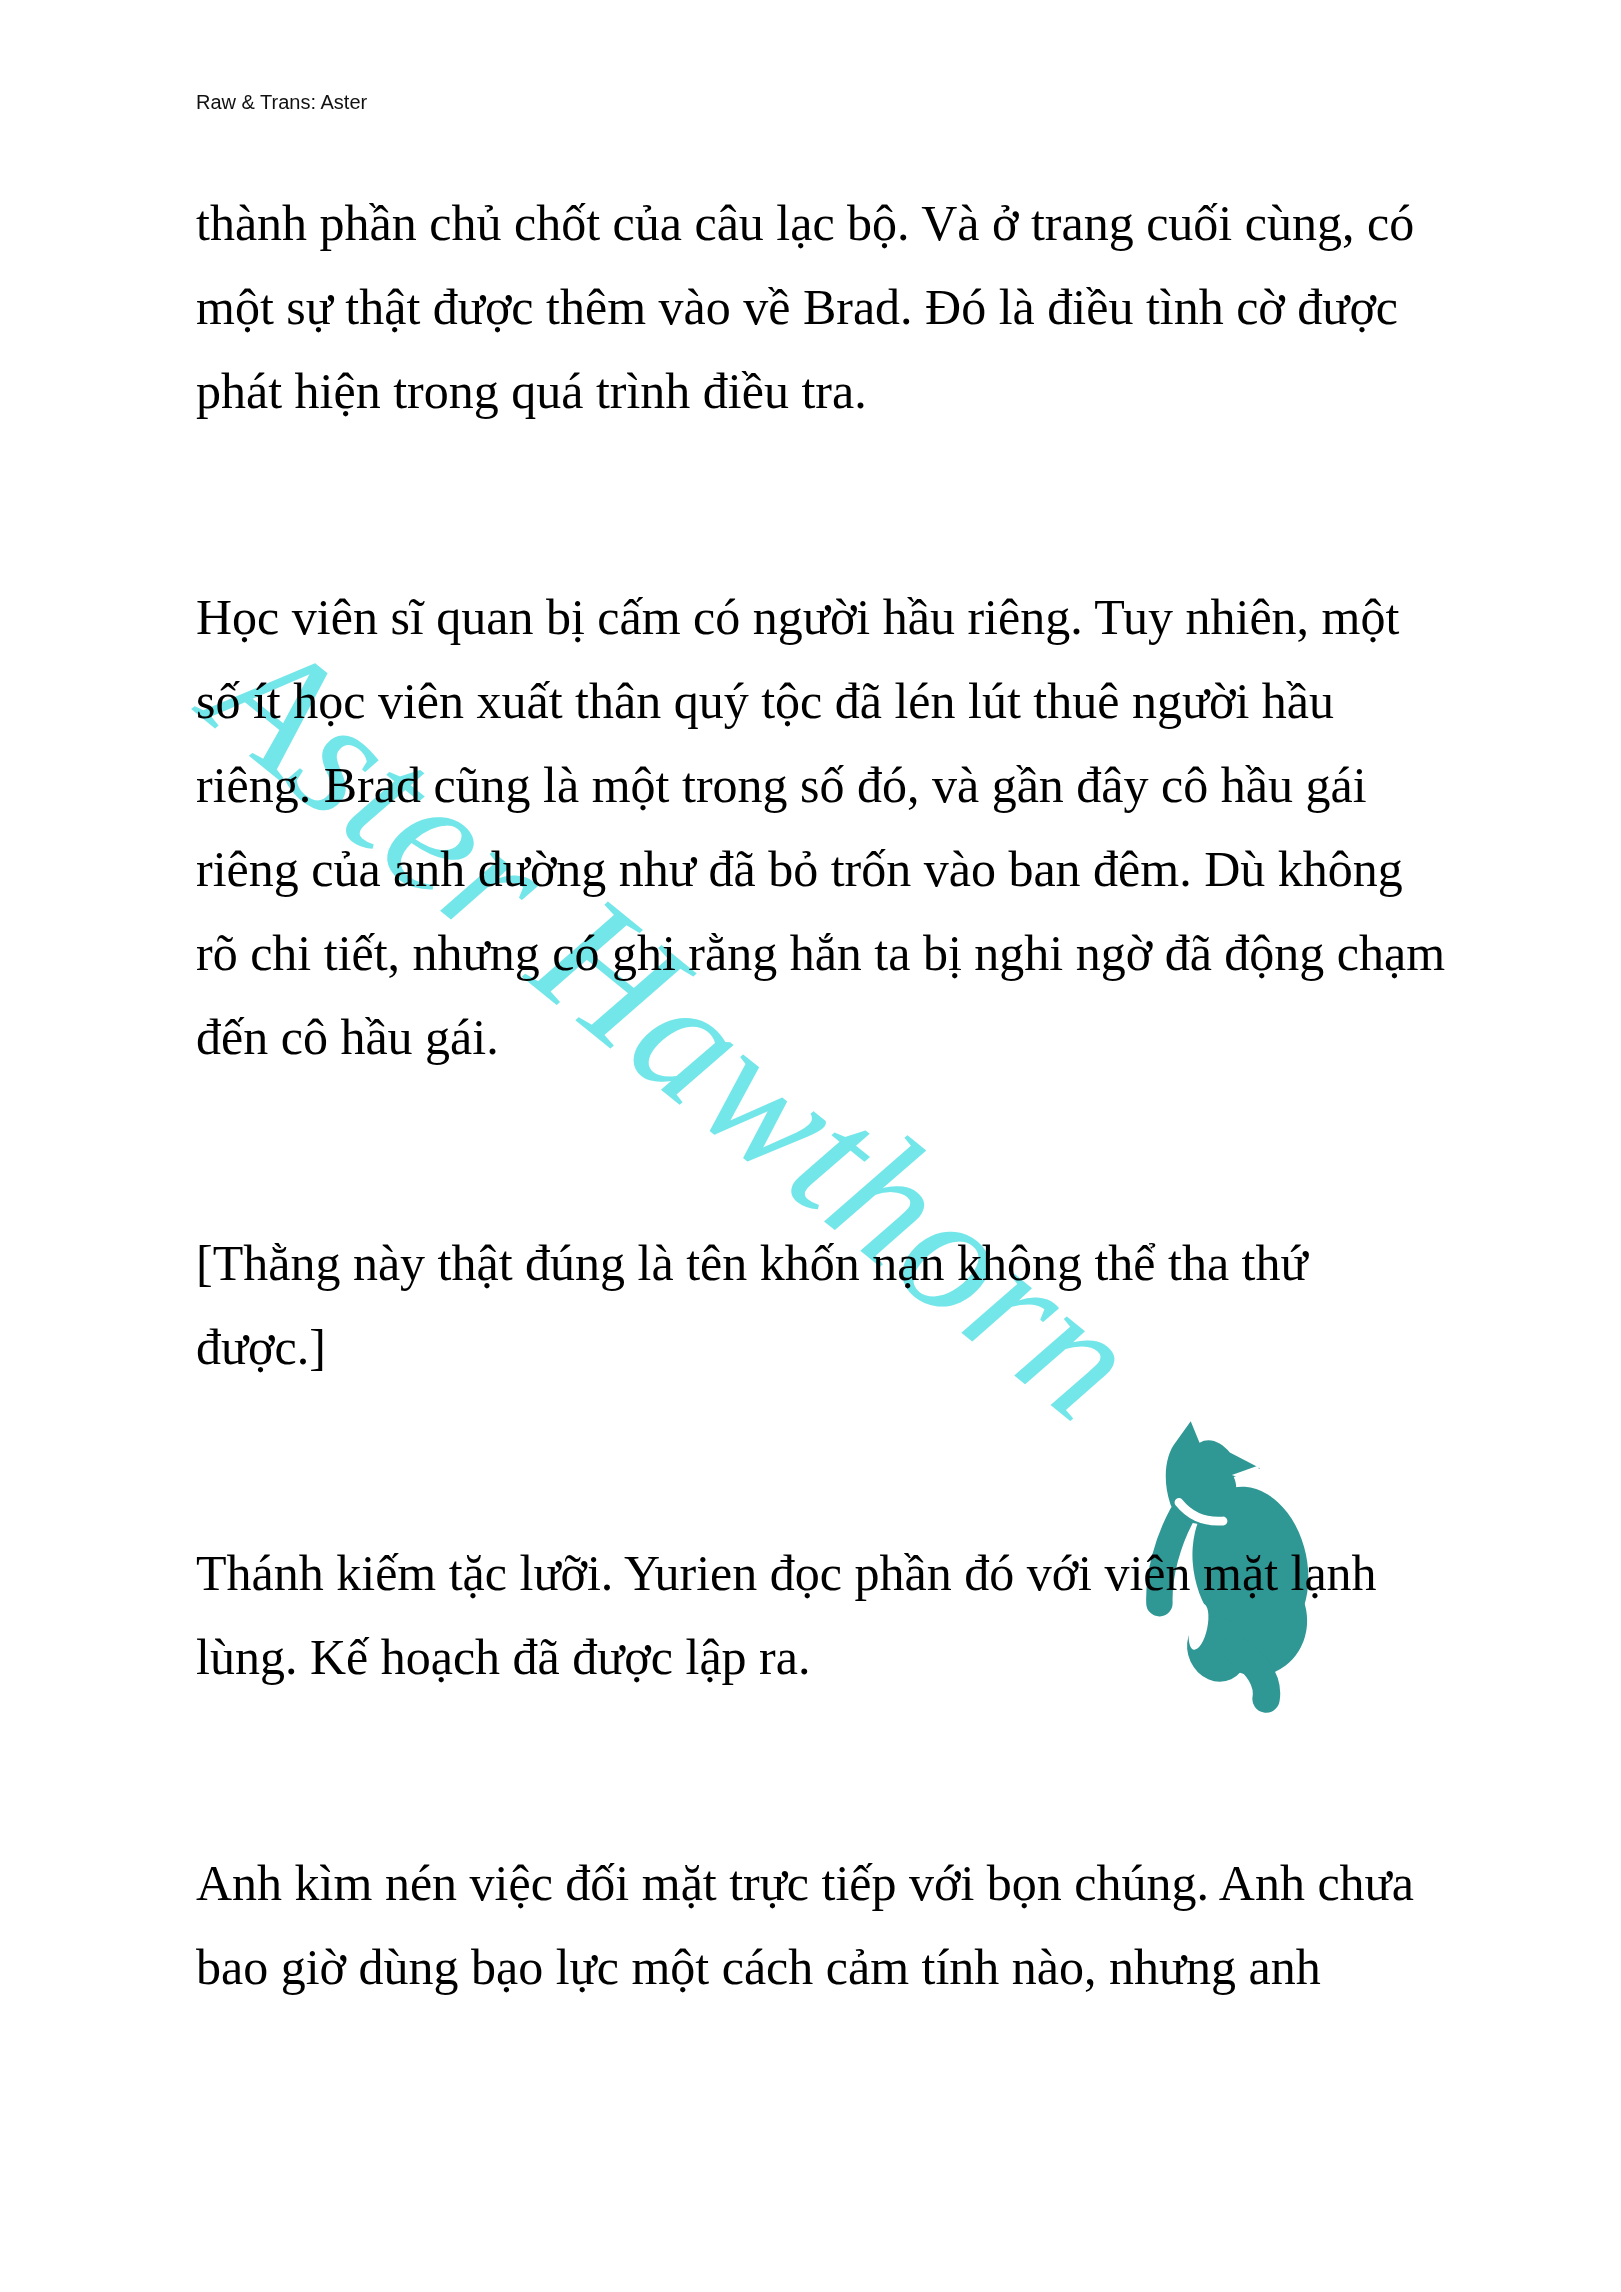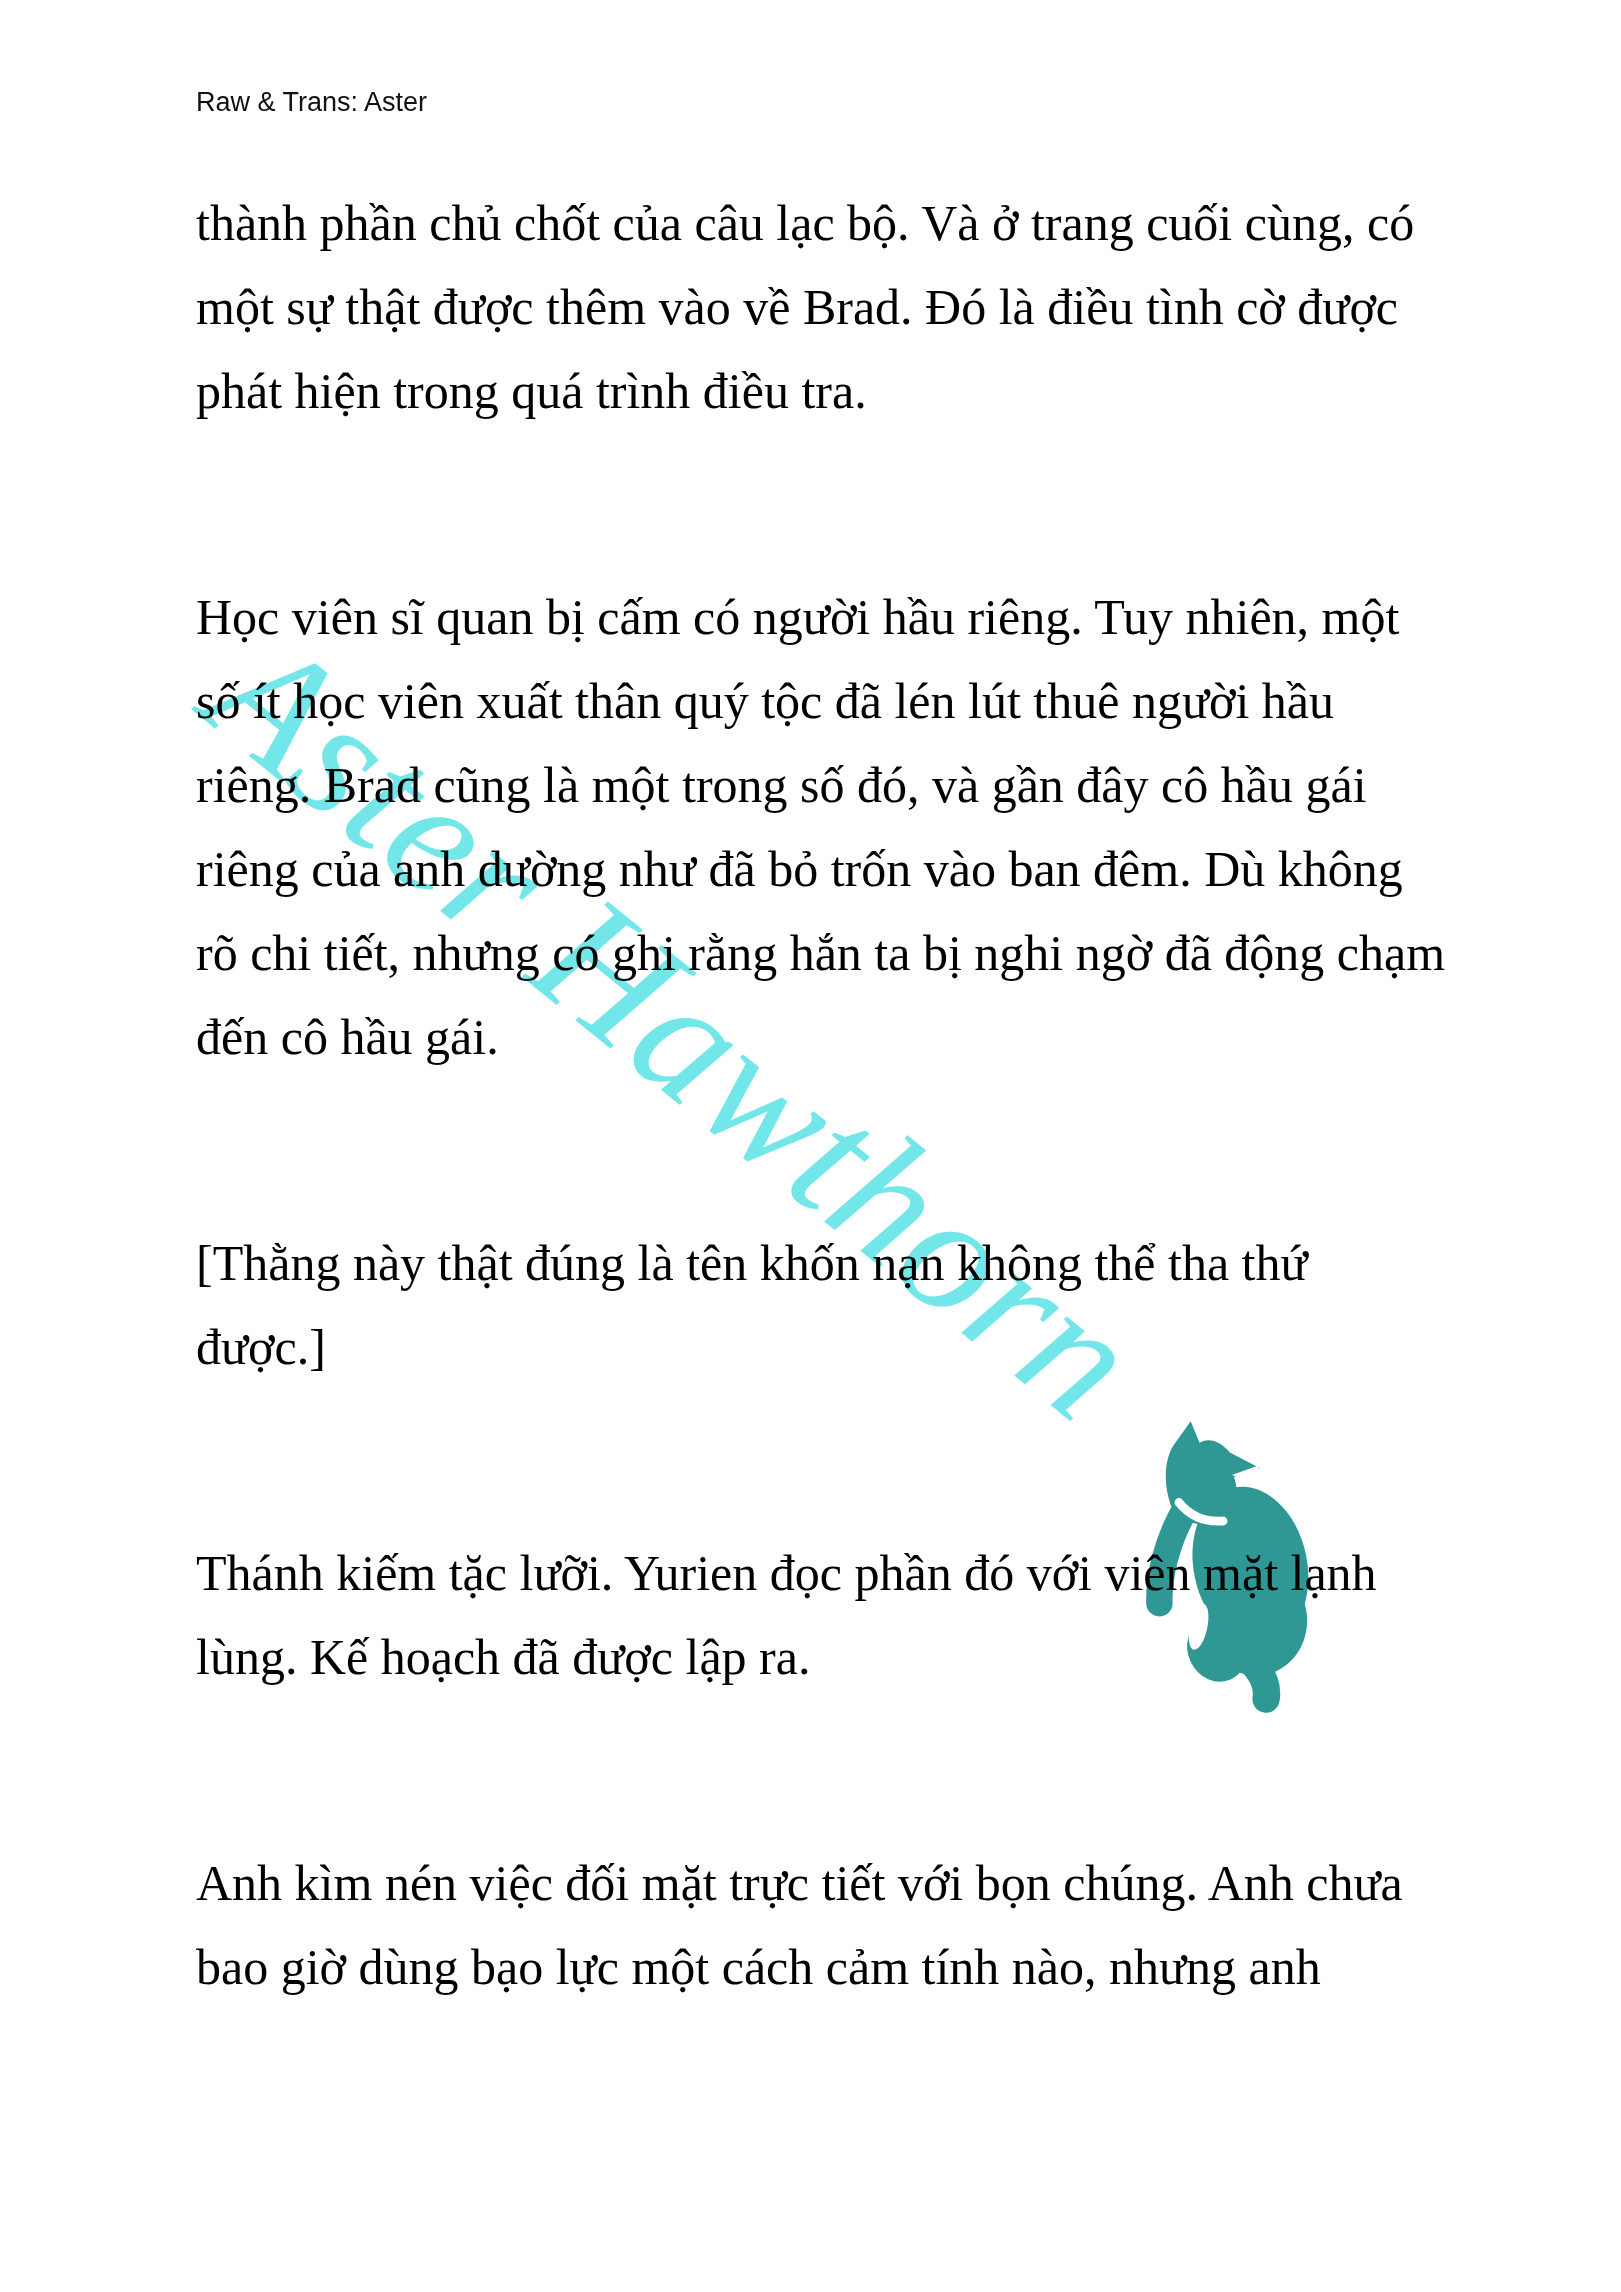--- a/index.html
+++ b/index.html
@@ -45,21 +45,21 @@
     position: absolute;
     left: 196px;
     top: 0;
     width: 1284px;
     z-index: 3;
   }
   .header {
     margin-top: 83px;
     margin-bottom: 59px;
     font-family: "Liberation Sans", sans-serif;
-    font-size: 27px;
+    font-size: 20px;
     line-height: 39px;
     color: #111111;
   }
   .para {
     margin: 0 0 142px 0;
     font-size: 50px;
     line-height: 84px;
     color: var(--ink, #000000);
     white-space: pre-line; 
   }
@@ -112,18 +112,18 @@
     <p class="para">Học viên sĩ quan bị cấm có người hầu riêng. Tuy nhiên, một
 số ít học viên xuất thân quý tộc đã lén lút thuê người hầu
 riêng. Brad cũng là một trong số đó, và gần đây cô hầu gái
 riêng của anh dường như đã bỏ trốn vào ban đêm. Dù không
 rõ chi tiết, nhưng có ghi rằng hắn ta bị nghi ngờ đã động chạm
 đến cô hầu gái.</p>
     <p class="para">[Thằng này thật đúng là tên khốn nạn không thể tha thứ
 được.]</p>
     <p class="para">Thánh kiếm tặc lưỡi. Yurien đọc phần đó với viên mặt lạnh
 lùng. Kế hoạch đã được lập ra.</p>
-    <p class="para">Anh kìm nén việc đối mặt trực tiết với bọn chúng. Anh chưa
+    <p class="para">Anh kìm nén việc đối mặt trực tiếp với bọn chúng. Anh chưa
 bao giờ dùng bạo lực một cách cảm tính nào, nhưng anh</p>
   </div>
 
 </div>
 
 
 </body></html>

